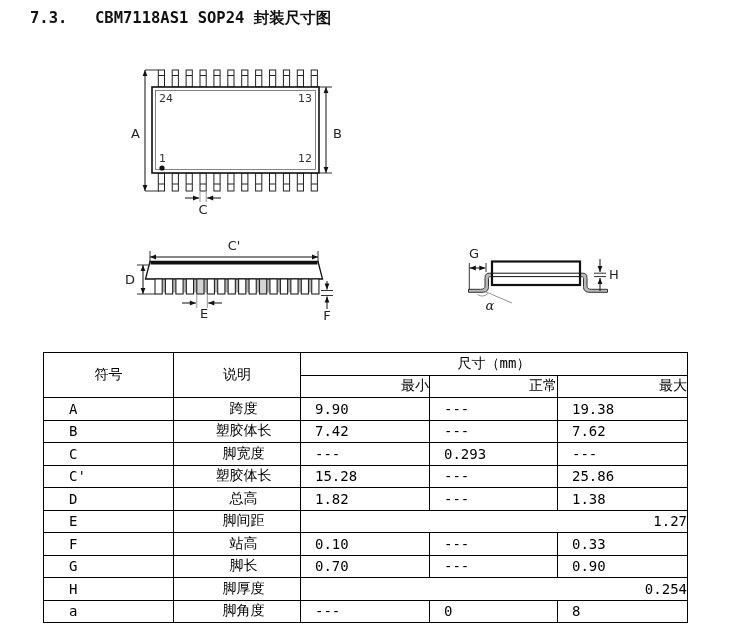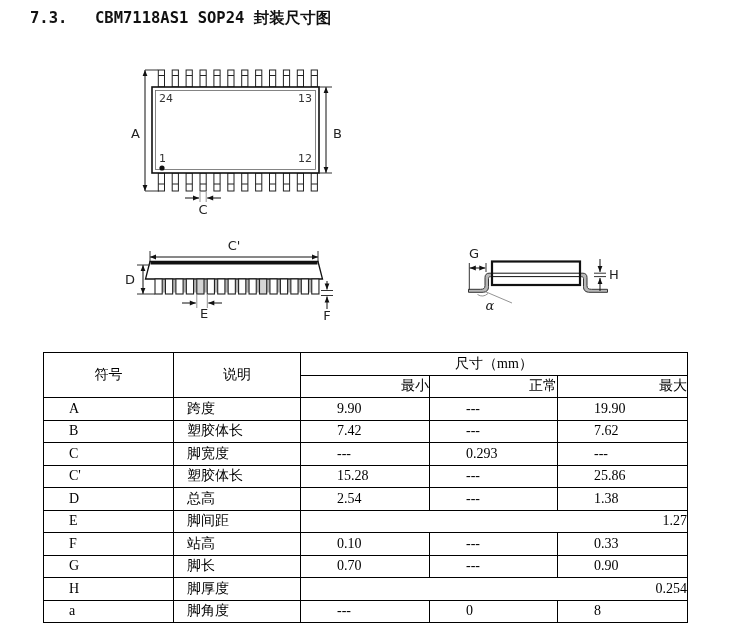--- a/index.html
+++ b/index.html
@@ -18,28 +18,28 @@
   .tick{stroke:#333;stroke-width:1;fill:none;}
   .ext{stroke:#888;stroke-width:0.9;fill:none;}
   .outline{fill:#fff;stroke:#111;stroke-width:1.6;}
   .inner{fill:none;stroke:#666;stroke-width:0.8;}
   .lead{fill:#b8b8b8;stroke:#333;stroke-width:1;}
   .lbl{font-family:"DejaVu Sans","Liberation Sans",sans-serif;font-size:13px;fill:#222;}
   .pnum{font-family:"DejaVu Sans","Liberation Sans",sans-serif;font-size:11px;fill:#333;}
   .alpha{font-family:"DejaVu Serif","Liberation Serif",serif;font-style:italic;font-size:13px;fill:#222;}
   
   .dim-table{position:absolute;left:43px;top:352px;border-collapse:collapse;table-layout:fixed;
-             font-size:14px;color:#000;border:1.5px solid #000;font-family:Liberation Serif, serif;}
+             font-size:14px;color:#000;border:1.5px solid #000;}
   .dim-table th,.dim-table td{border:1px solid #000;height:21.5px;padding:0;font-weight:normal;
              vertical-align:middle;white-space:nowrap;overflow:hidden;}
   .dim-table th.grp{text-align:center;}
   .dim-table th.sub{text-align:right;padding-left:8px;}
   .dim-table td.sym{padding-left:25px;}
-  .dim-table td.desc{padding-left:13px;}
-  .dim-table td.val{padding-left:36px;}
+  .dim-table td.desc{padding-left:13px;text-align:center;}
+  .dim-table td.val{padding-left:14px;}
   .dim-table td.spanv{text-align:right;}
 </style>
 </head>
 <body>
 
 <div class="page">
 
   <div class="title">
     <span class="sec">7.3.</span><span>CBM7118AS1 SOP24 封装尺寸图</span>
   </div>
@@ -242,21 +242,21 @@
         <th class="sub">正常</th>
         <th class="sub">最大</th>
       </tr>
     </thead>
     <tbody>
       <tr>
         <td class="sym">A</td>
         <td class="desc">跨度</td>
         <td class="val">9.90</td>
         <td class="val">---</td>
-        <td class="val">19.90</td>
+        <td class="val">19.38</td>
       </tr>
       <tr>
         <td class="sym">B</td>
         <td class="desc">塑胶体长</td>
         <td class="val">7.42</td>
         <td class="val">---</td>
         <td class="val">7.62</td>
       </tr>
       <tr>
         <td class="sym">C</td>
@@ -268,21 +268,21 @@
       <tr>
         <td class="sym">C'</td>
         <td class="desc">塑胶体长</td>
         <td class="val">15.28</td>
         <td class="val">---</td>
         <td class="val">25.86</td>
       </tr>
       <tr>
         <td class="sym">D</td>
         <td class="desc">总高</td>
-        <td class="val">2.54</td>
+        <td class="val">1.82</td>
         <td class="val">---</td>
         <td class="val">1.38</td>
       </tr>
       <tr>
         <td class="sym">E</td>
         <td class="desc">脚间距</td>
         <td class="spanv" colspan="3">1.27</td>
       </tr>
       <tr>
         <td class="sym">F</td>

